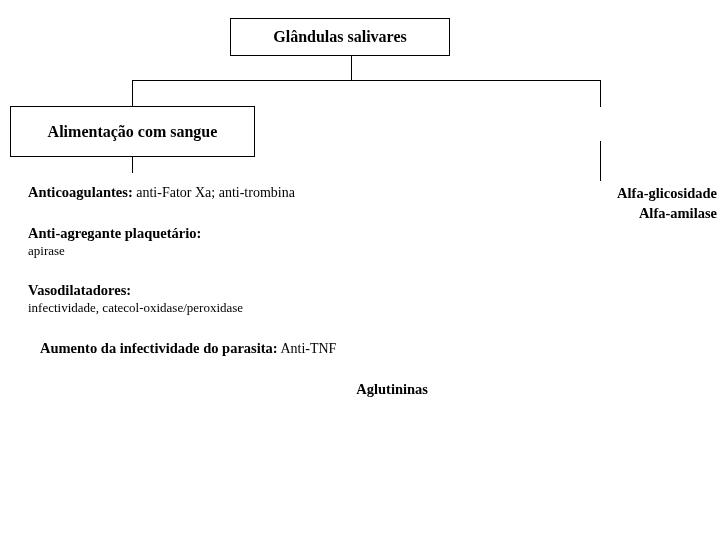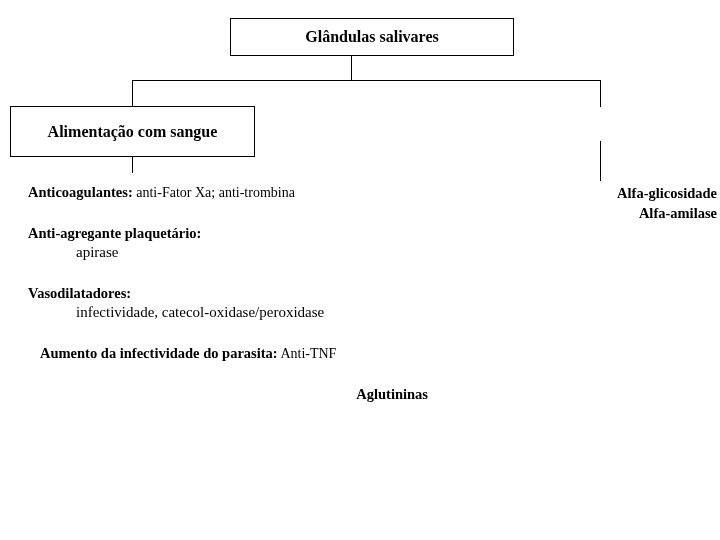--- a/index.html
+++ b/index.html
@@ -27,21 +27,21 @@
     align-items: center;
     justify-content: center;
     text-align: center;
     font-weight: bold;
     color: #000000;
   }
 
   #box-root {
     left: 230px;
     top: 18px;
-    width: 284px;
+    width: 220px;
     height: 38px;
     font-size: 16px;
   }
 
   #box-blood {
     left: 10px;
     top: 106px;
     width: 245px;
     height: 51px;
     font-size: 16px;
@@ -101,22 +101,21 @@
     font-weight: bold;
     font-size: 14.5px;
   }
   .rest {
     font-weight: normal;
     font-size: 14px;
   }
   .sub {
     display: block;
     font-weight: normal;
-    font-size: 15px;
-    margin-left: 48px;
+    font-size: 13px;
   }
 
   #col-sugar .term {
     font-size: 14.5px;
     display: block;
     line-height: 1.35;
   }
 </style>
 </head>
 <body>

